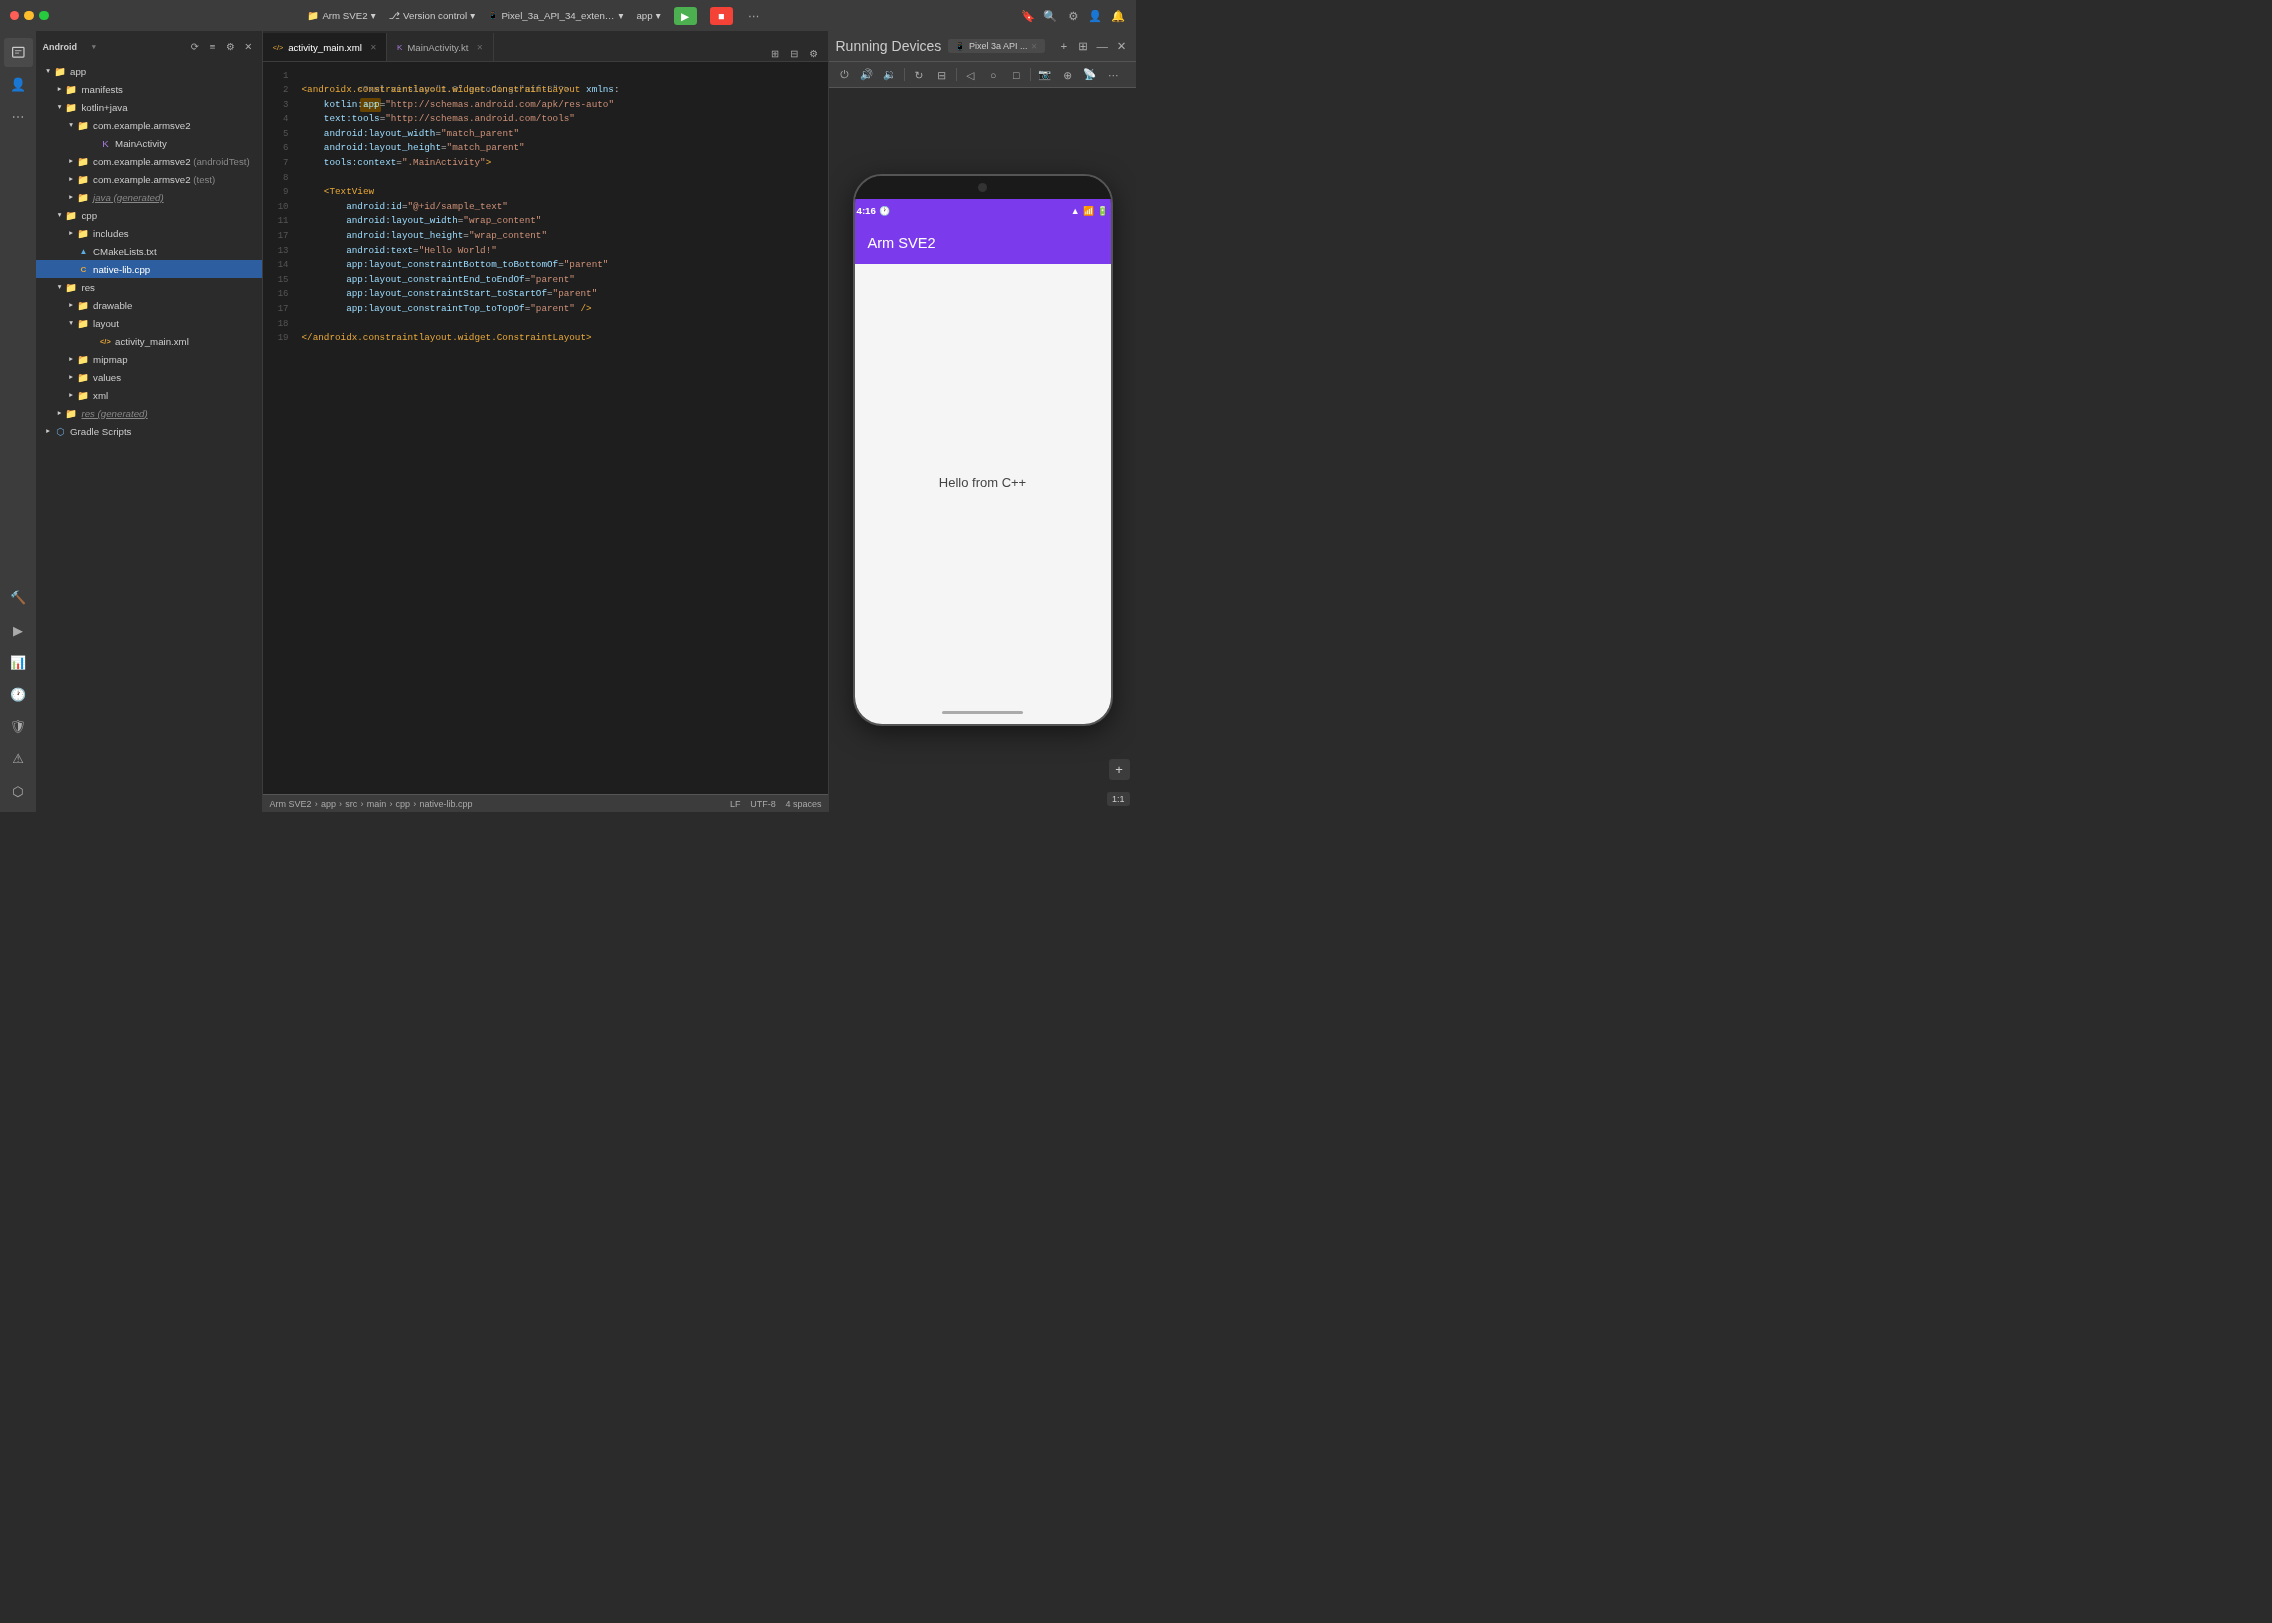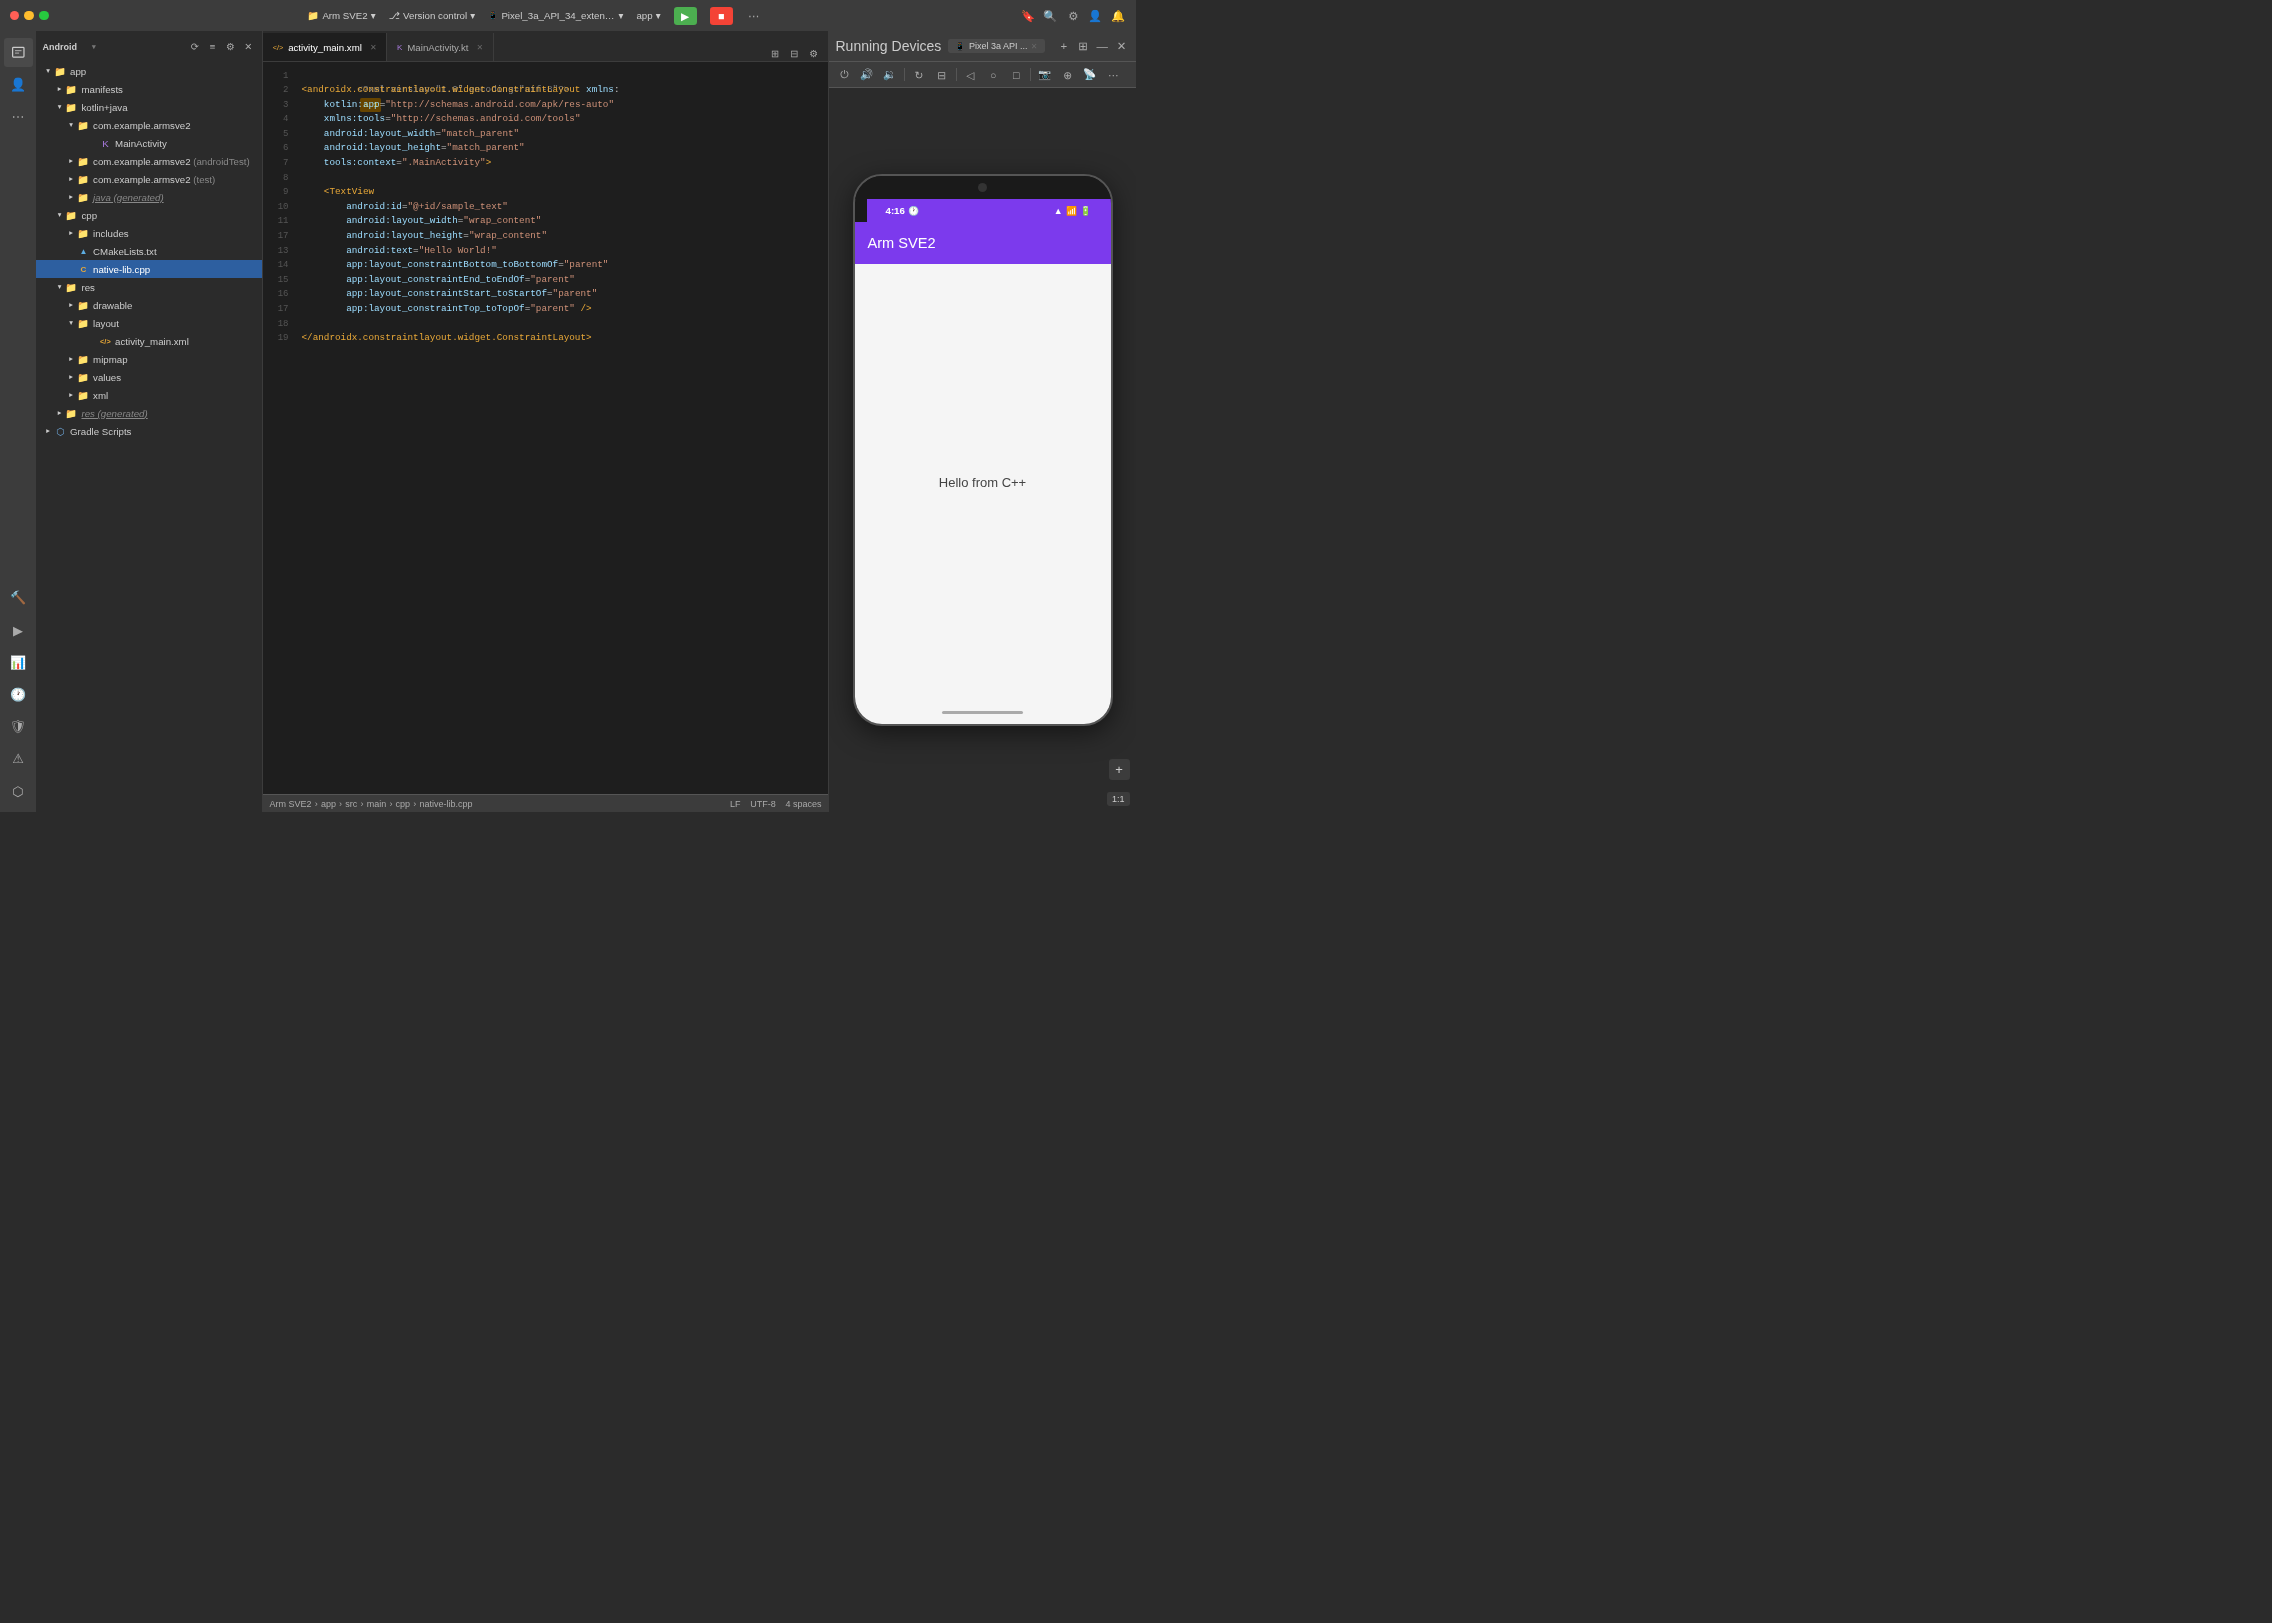--- a/index.html
+++ b/index.html
@@ -415,25 +415,24 @@
     .phone-camera {
       width: 9.7px; height: 9.7px;
       background: #333;
       border-radius: 50%;
     }
     .phone-status-bar {
       height: 23px;
       background: #7c3aed;
       display: flex;
       align-items: center;
-      padding: 0 19px;
+      padding: 0 2px;
       font-size: 9px;
       color: white;
       flex-shrink: 0;
-      margin-left: 12px;
     }
     .phone-time { font-weight: 600; font-size: 9.7px; }
     .phone-status-icons { margin-left: auto; display: flex; gap: 3.2px; align-items: center; font-size: 9px; }
     .phone-app-bar {
       height: 42px;
       background: #7c3aed;
       display: flex;
       align-items: center;
       padding: 0 13px;
       flex-shrink: 0;
@@ -761,21 +760,21 @@
         <div class="line-number">18</div>
         <div class="line-number">19</div>
       </div>
       <div class="code-content">
         <div class="code-line">
           <span class="xml-decl">&lt;?xml version="1.0" encoding="utf-8"?&gt;</span>
           <span class="warning-badge">⚠ 1</span>
         </div>
         <div class="code-line"><span class="tag">&lt;androidx.constraintlayout.widget.ConstraintLayout</span> <span style="color:#9cdcfe;">xmlns</span><span style="color:#ccc;">:</span></div>
         <div class="code-line">    <span class="attr-name">kotlin:app</span>=<span class="attr-value">"http://schemas.android.com/apk/res-auto"</span></div>
-        <div class="code-line">    <span class="attr-name">xmlns:tools</span>=<span class="attr-value">"http://schemas.android.com/tools"</span></div>
+        <div class="code-line">    <span class="attr-name">text:tools</span>=<span class="attr-value">"http://schemas.android.com/tools"</span></div>
         <div class="code-line">    <span class="attr-name">android:layout_width</span>=<span class="attr-value">"match_parent"</span></div>
         <div class="code-line">    <span class="attr-name">android:layout_height</span>=<span class="attr-value">"match_parent"</span></div>
         <div class="code-line">    <span class="attr-name">tools:context</span>=<span class="attr-value">".MainActivity"</span><span class="tag">&gt;</span></div>
         <div class="code-line">&nbsp;</div>
         <div class="code-line">    <span class="tag">&lt;TextView</span></div>
         <div class="code-line">        <span class="attr-name">android:id</span>=<span class="attr-value">"@+id/sample_text"</span></div>
         <div class="code-line">        <span class="attr-name">android:layout_width</span>=<span class="attr-value">"wrap_content"</span></div>
         <div class="code-line">        <span class="attr-name">android:layout_height</span>=<span class="attr-value">"wrap_content"</span></div>
         <div class="code-line">        <span class="attr-name">android:text</span>=<span class="attr-value">"Hello World!"</span></div>
         <div class="code-line">        <span class="attr-name">app:layout_constraintBottom_toBottomOf</span>=<span class="attr-value">"parent"</span></div>

